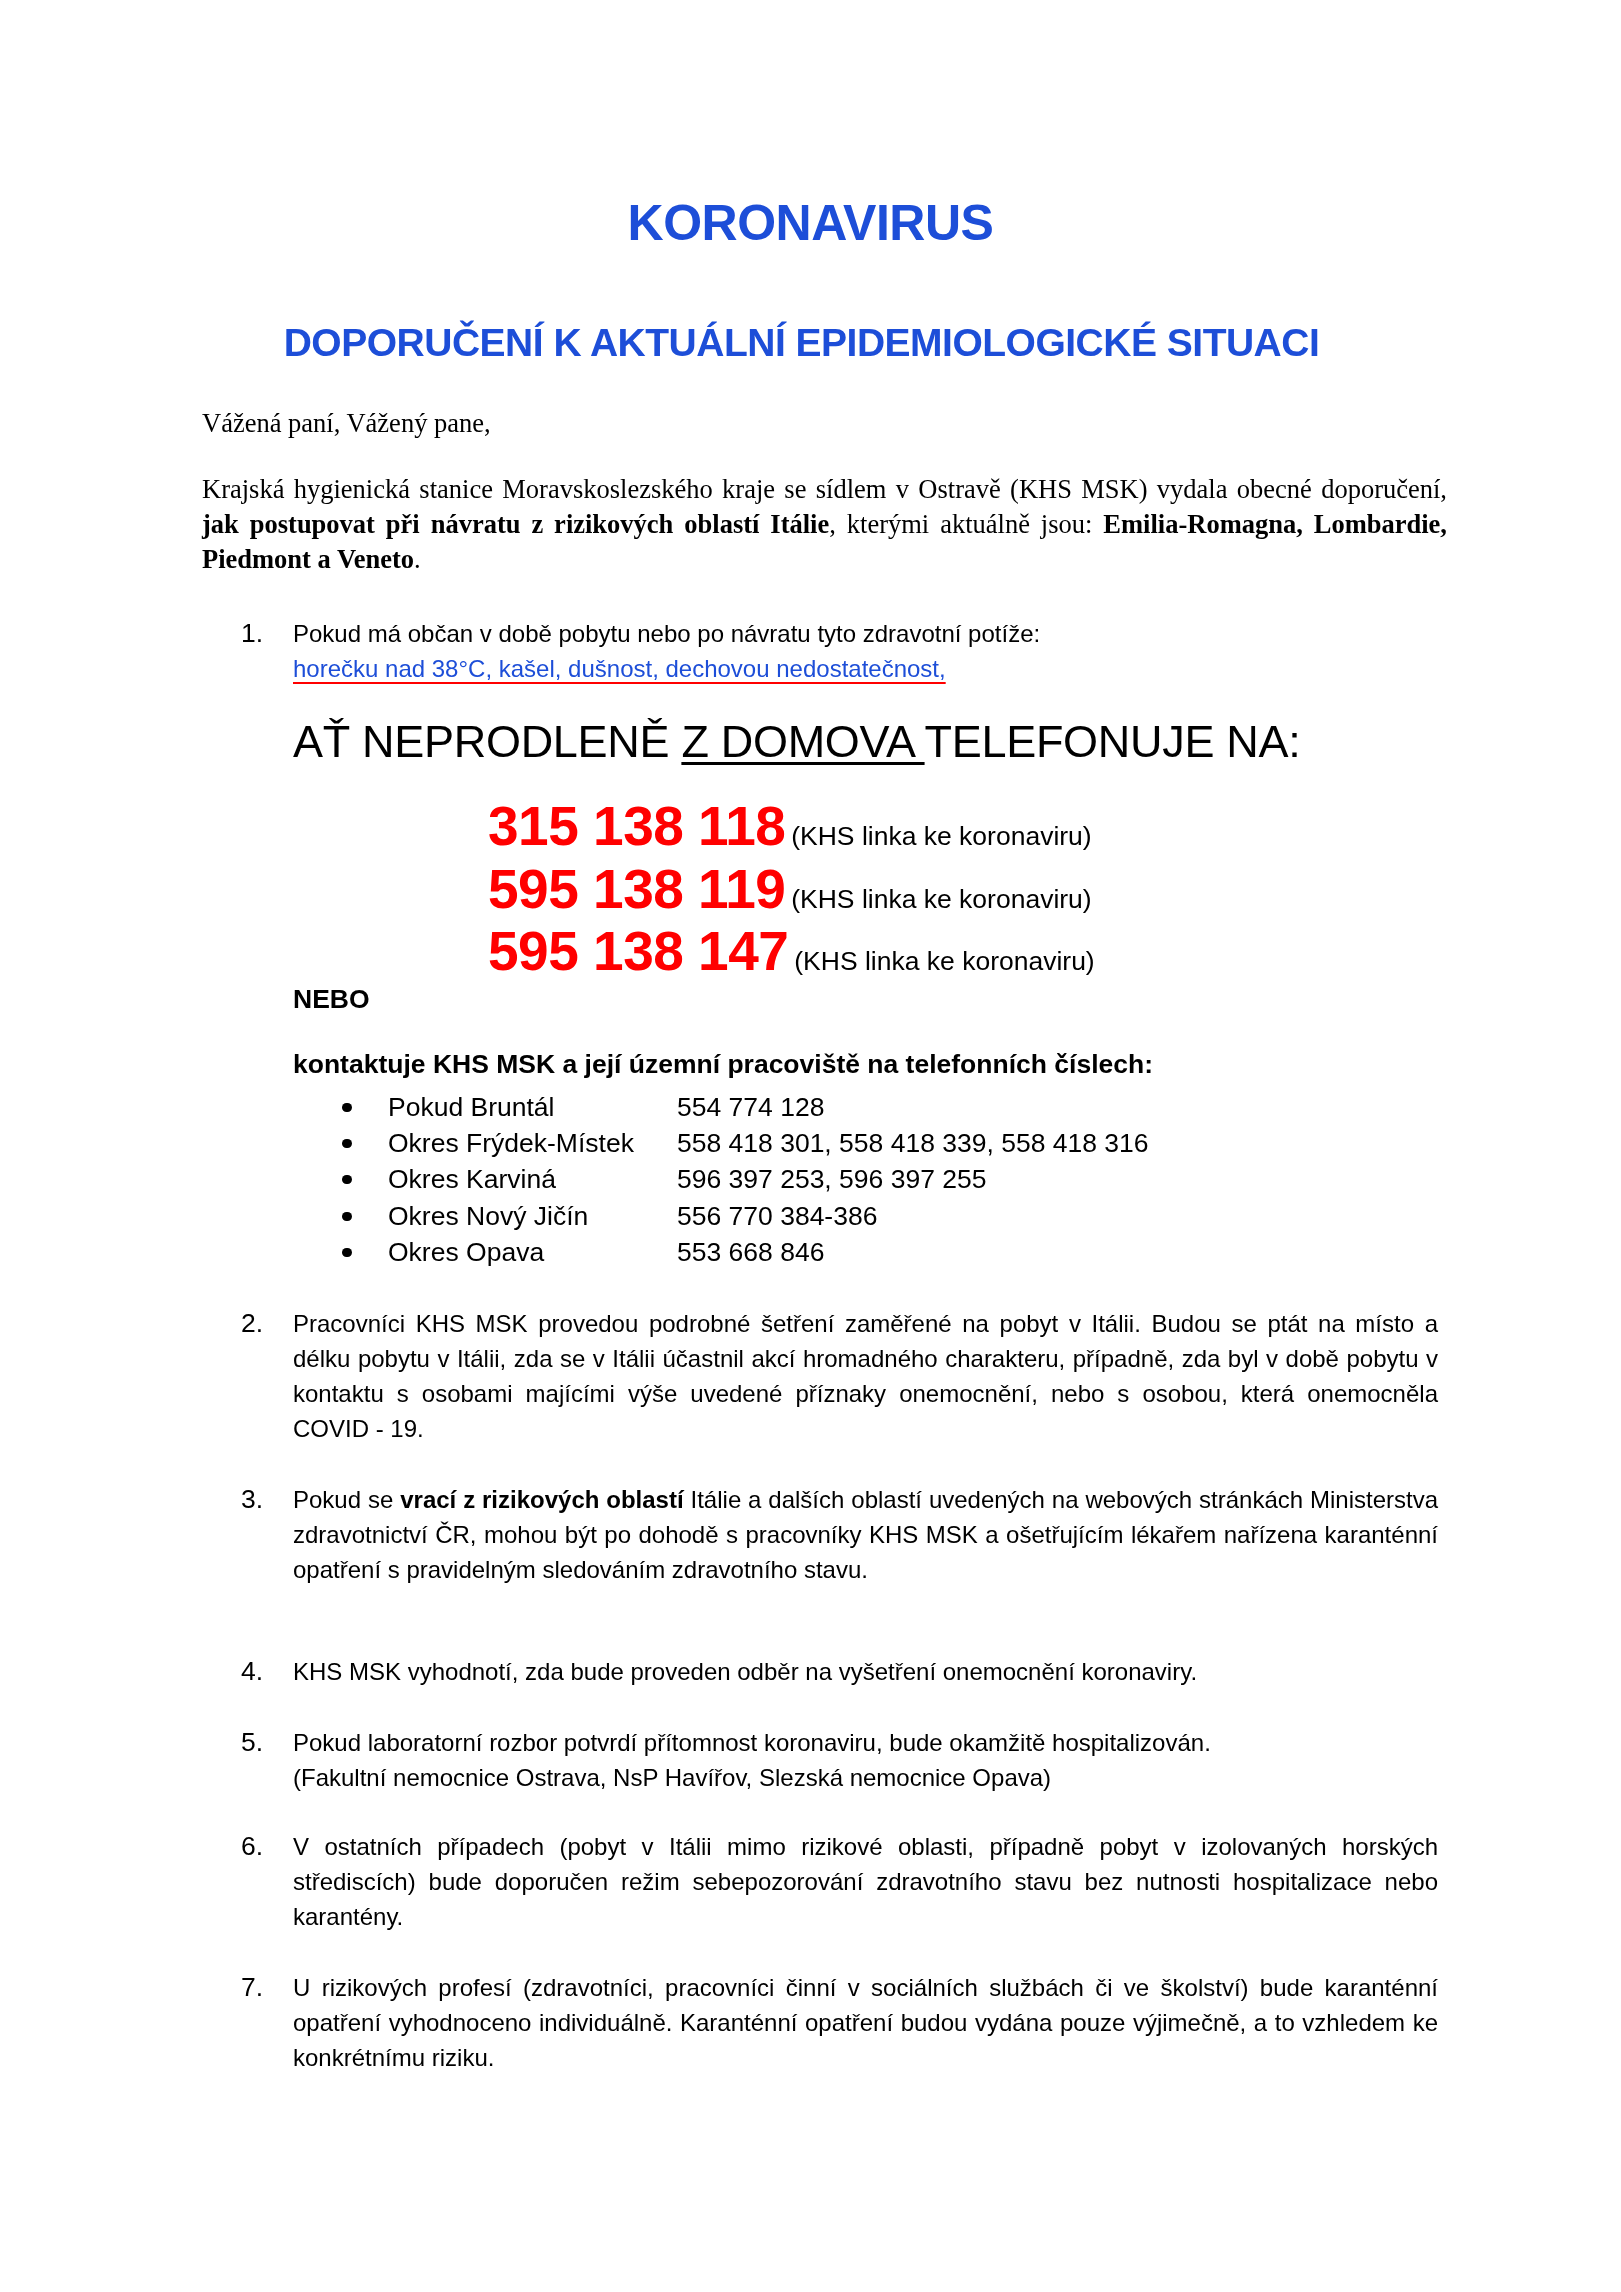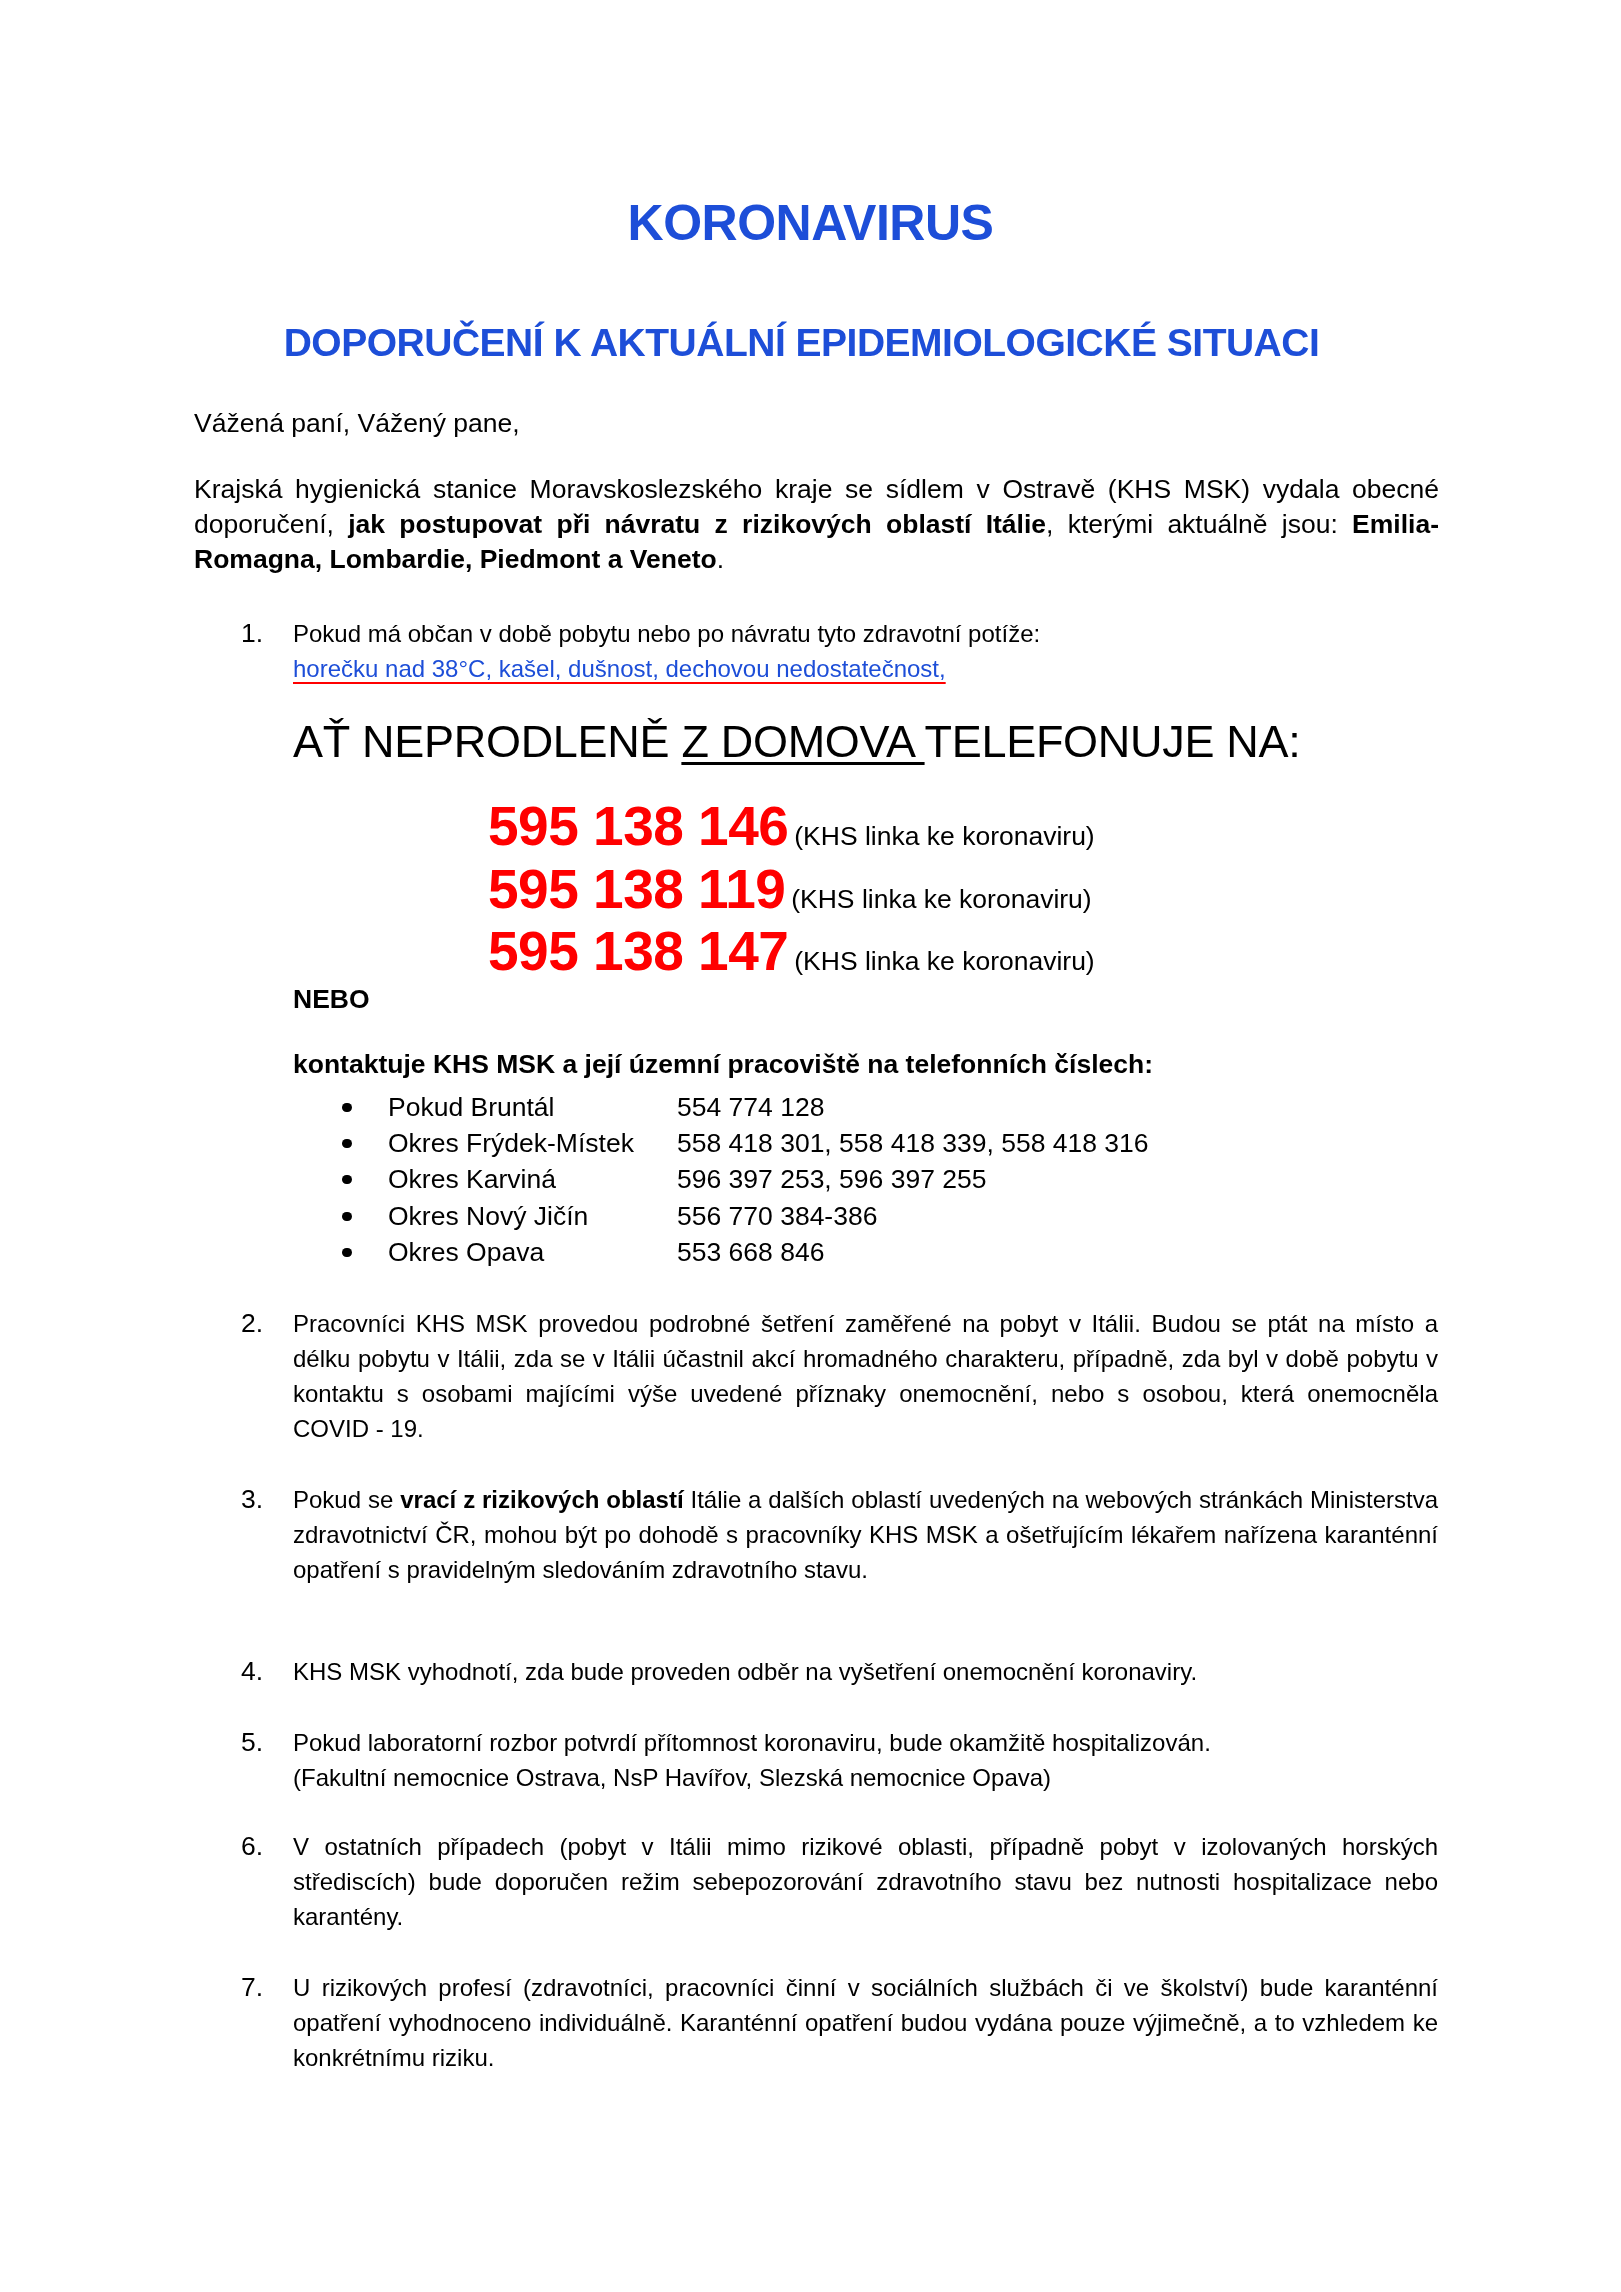--- a/index.html
+++ b/index.html
@@ -11,21 +11,21 @@
   .red { color: #1d4ed8; }
   .title {
     left: 0; width: 1621px; text-align: center; top: 194px;
     font-size: 50px; font-weight: bold; letter-spacing: -0.5px;
   }
   .subtitle {
     left: 0; width: 1603px; text-align: center; top: 321px;
     font-size: 39px; font-weight: bold; letter-spacing: -0.5px;
   }
   .body { font-size: 26.5px; line-height: 35px; }
-  .para { left: 194px; width: 1245px; white-space: normal; text-align: left; }
+  .para { left: 202px; width: 1245px; white-space: normal; text-align: left; font-family: Liberation Serif, serif; }
   .b { font-weight: bold; }
   .num { left: 241px; font-size: 26.5px; line-height: 35px; }
   .item { left: 293px; width: 1145px; white-space: normal; font-size: 24px; line-height: 35px; text-align: justify; }
   .item.nojust { text-align: left; }
   .justify-last { text-align-last: left; }
   .underline-red { text-decoration: underline; text-decoration-color: #ff0000; text-decoration-thickness: 2px; text-underline-offset: 4.9px; }
   .call-heading { left: 293px; top: 716px; font-size: 45px; font-weight: normal; letter-spacing: -0.3px; }
   .call-heading .ul { text-decoration: underline; text-decoration-thickness: 2.9px; text-underline-offset: 4.9px; }
   .phone-row { left: 488px; font-size: 26.5px; }
   .phone-number { font-size: 55px; font-weight: bold; color: #ff0000; letter-spacing: -0.5px; vertical-align: baseline; }
@@ -56,21 +56,21 @@
     <div class="abs item nojust" style="top:616px;">Pokud má občan v době pobytu nebo po návratu tyto zdravotní potíže:</div>
     <div class="abs item nojust red" style="top:651px;">
       <span class="underline-red">horečku nad 38°C, kašel, dušnost, dechovou nedostatečnost,</span>
     </div>
 
     <div class="abs call-heading">
       <span>AŤ NEPRODLENĚ </span><span class="ul">Z DOMOVA </span><span>TELEFONUJE NA:</span>
     </div>
 
     <div class="abs phone-row" style="top:794px;">
-      <span class="phone-number">595 138 146</span><span class="phone-note">(KHS linka ke koronaviru)</span>
+      <span class="phone-number">315 138 118</span><span class="phone-note">(KHS linka ke koronaviru)</span>
     </div>
     <div class="abs phone-row" style="top:857px;">
       <span class="phone-number">595 138 119</span><span class="phone-note">(KHS linka ke koronaviru)</span>
     </div>
     <div class="abs phone-row" style="top:919px;">
       <span class="phone-number">595 138 147</span><span class="phone-note">(KHS linka ke koronaviru)</span>
     </div>
 
     <div class="abs nebo">NEBO</div>
     <div class="abs contact-heading">kontaktuje KHS MSK a její územní pracoviště na telefonních číslech:</div>

